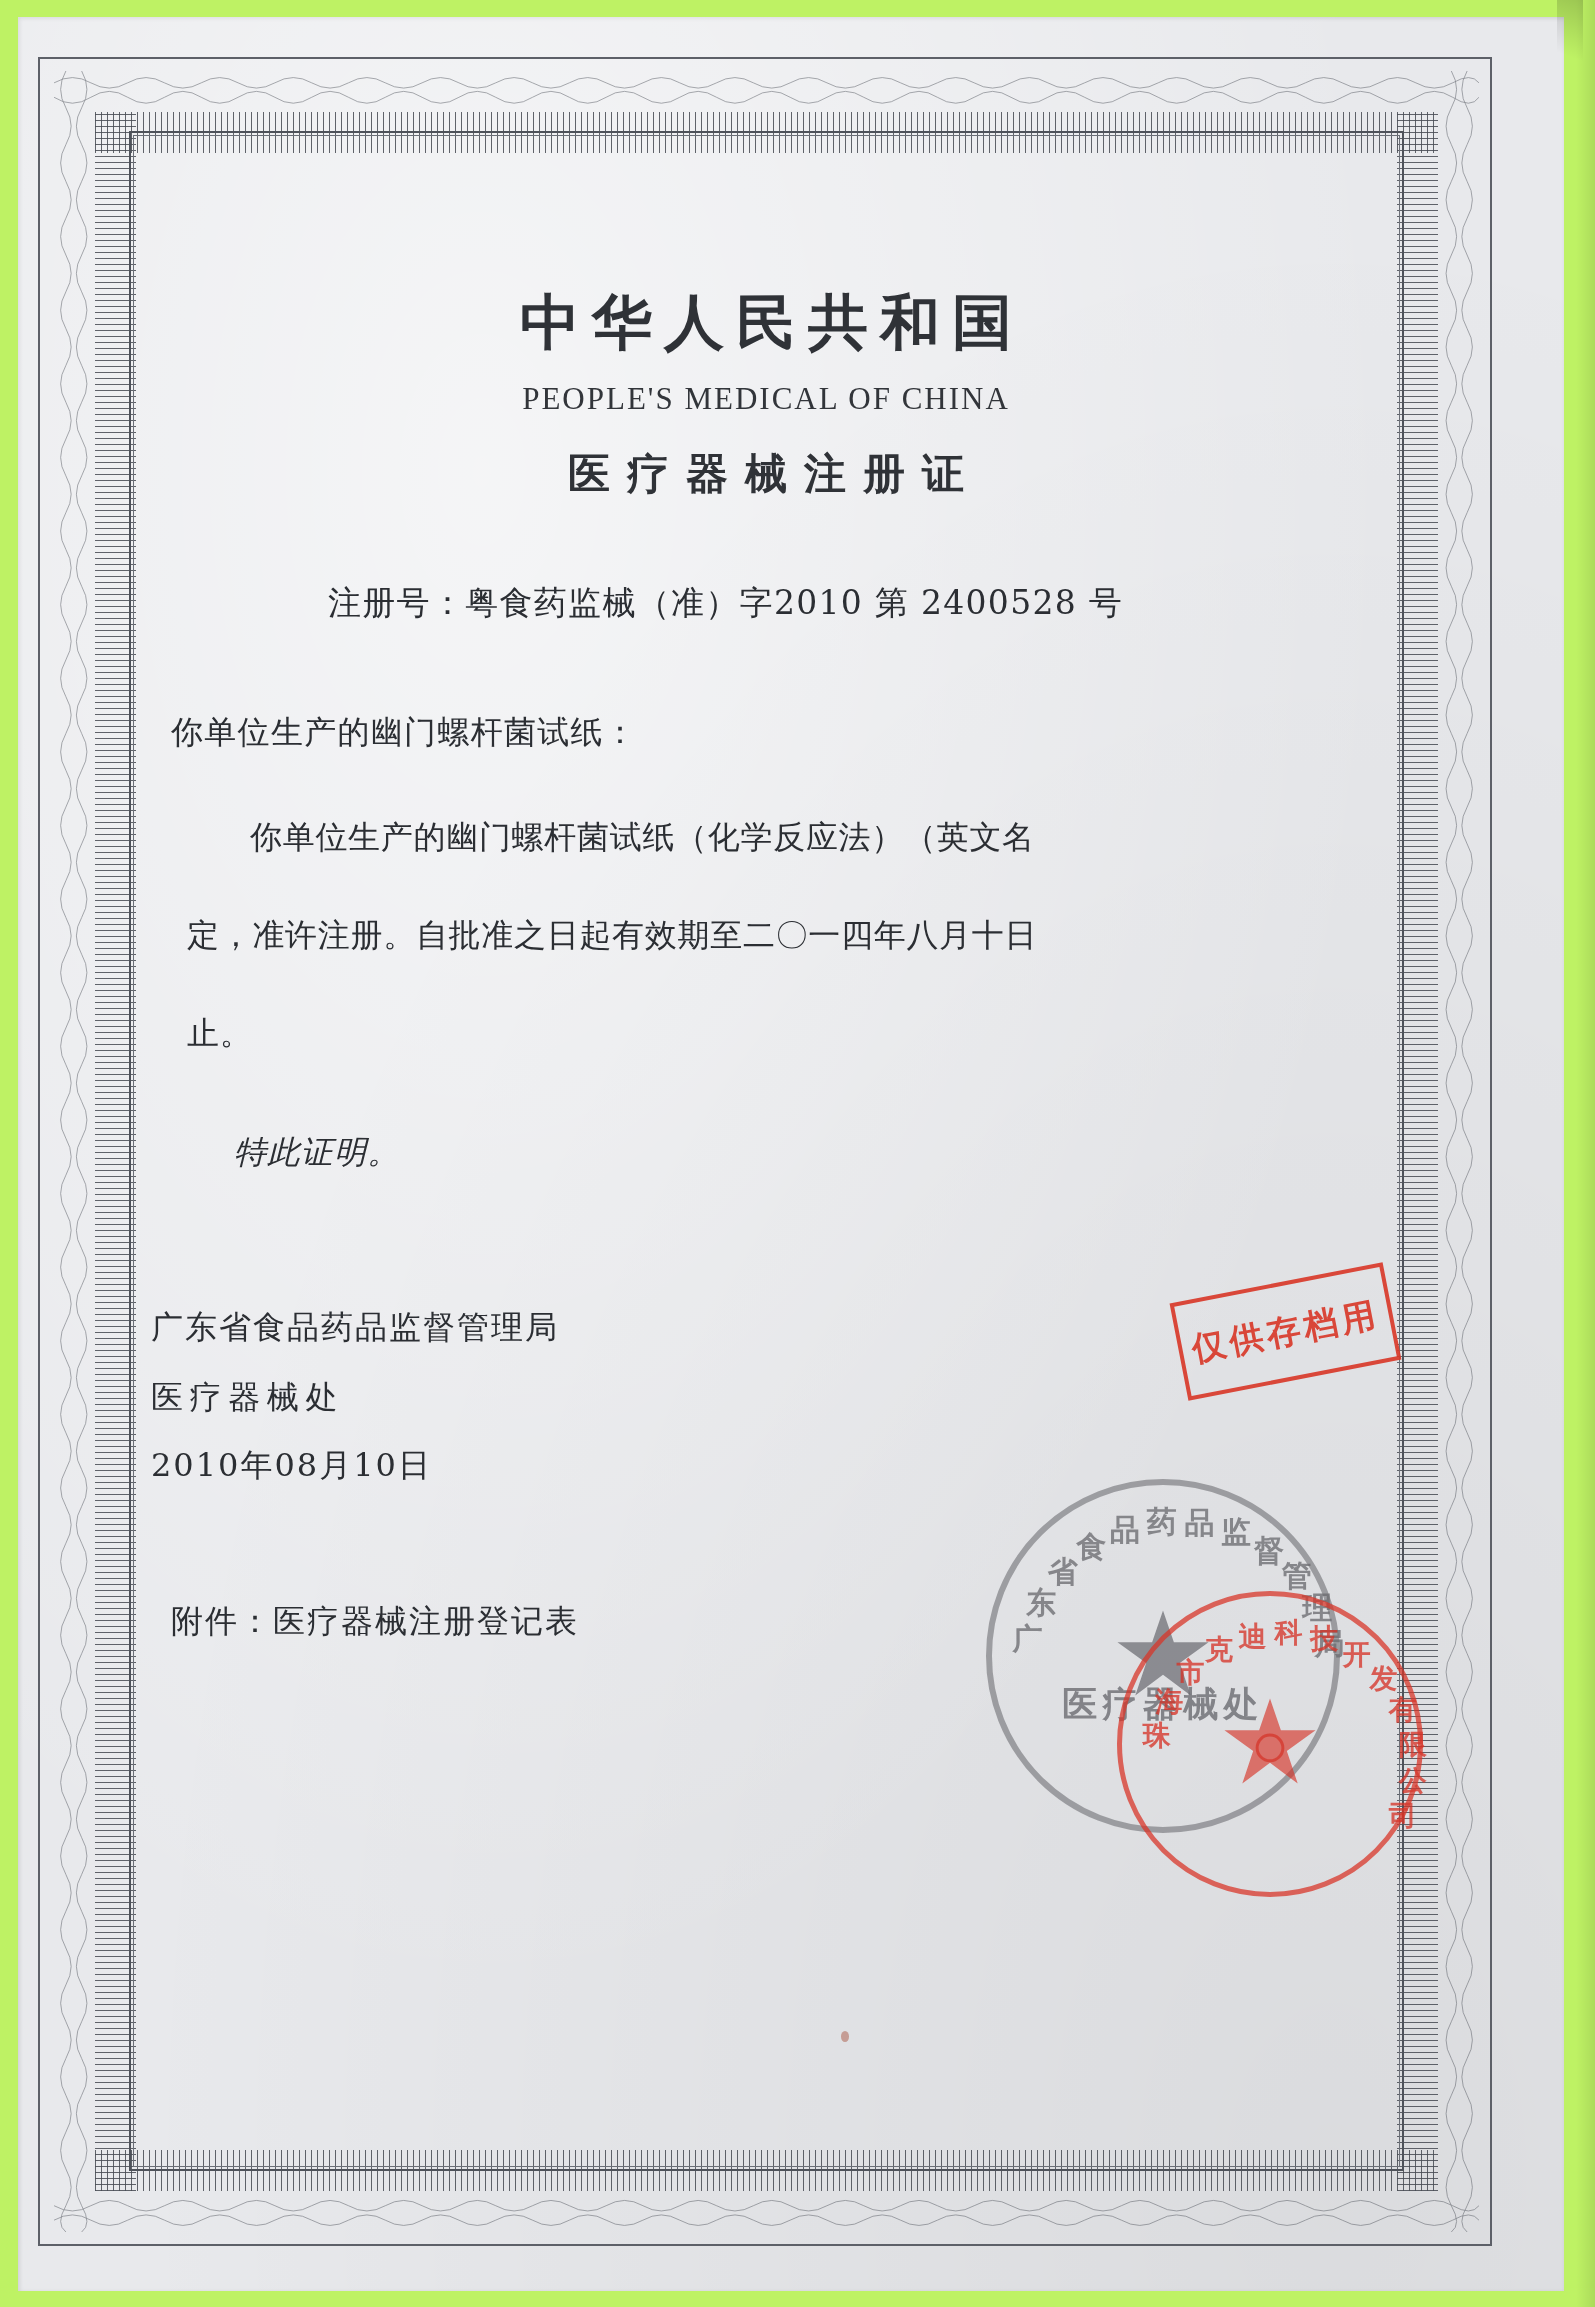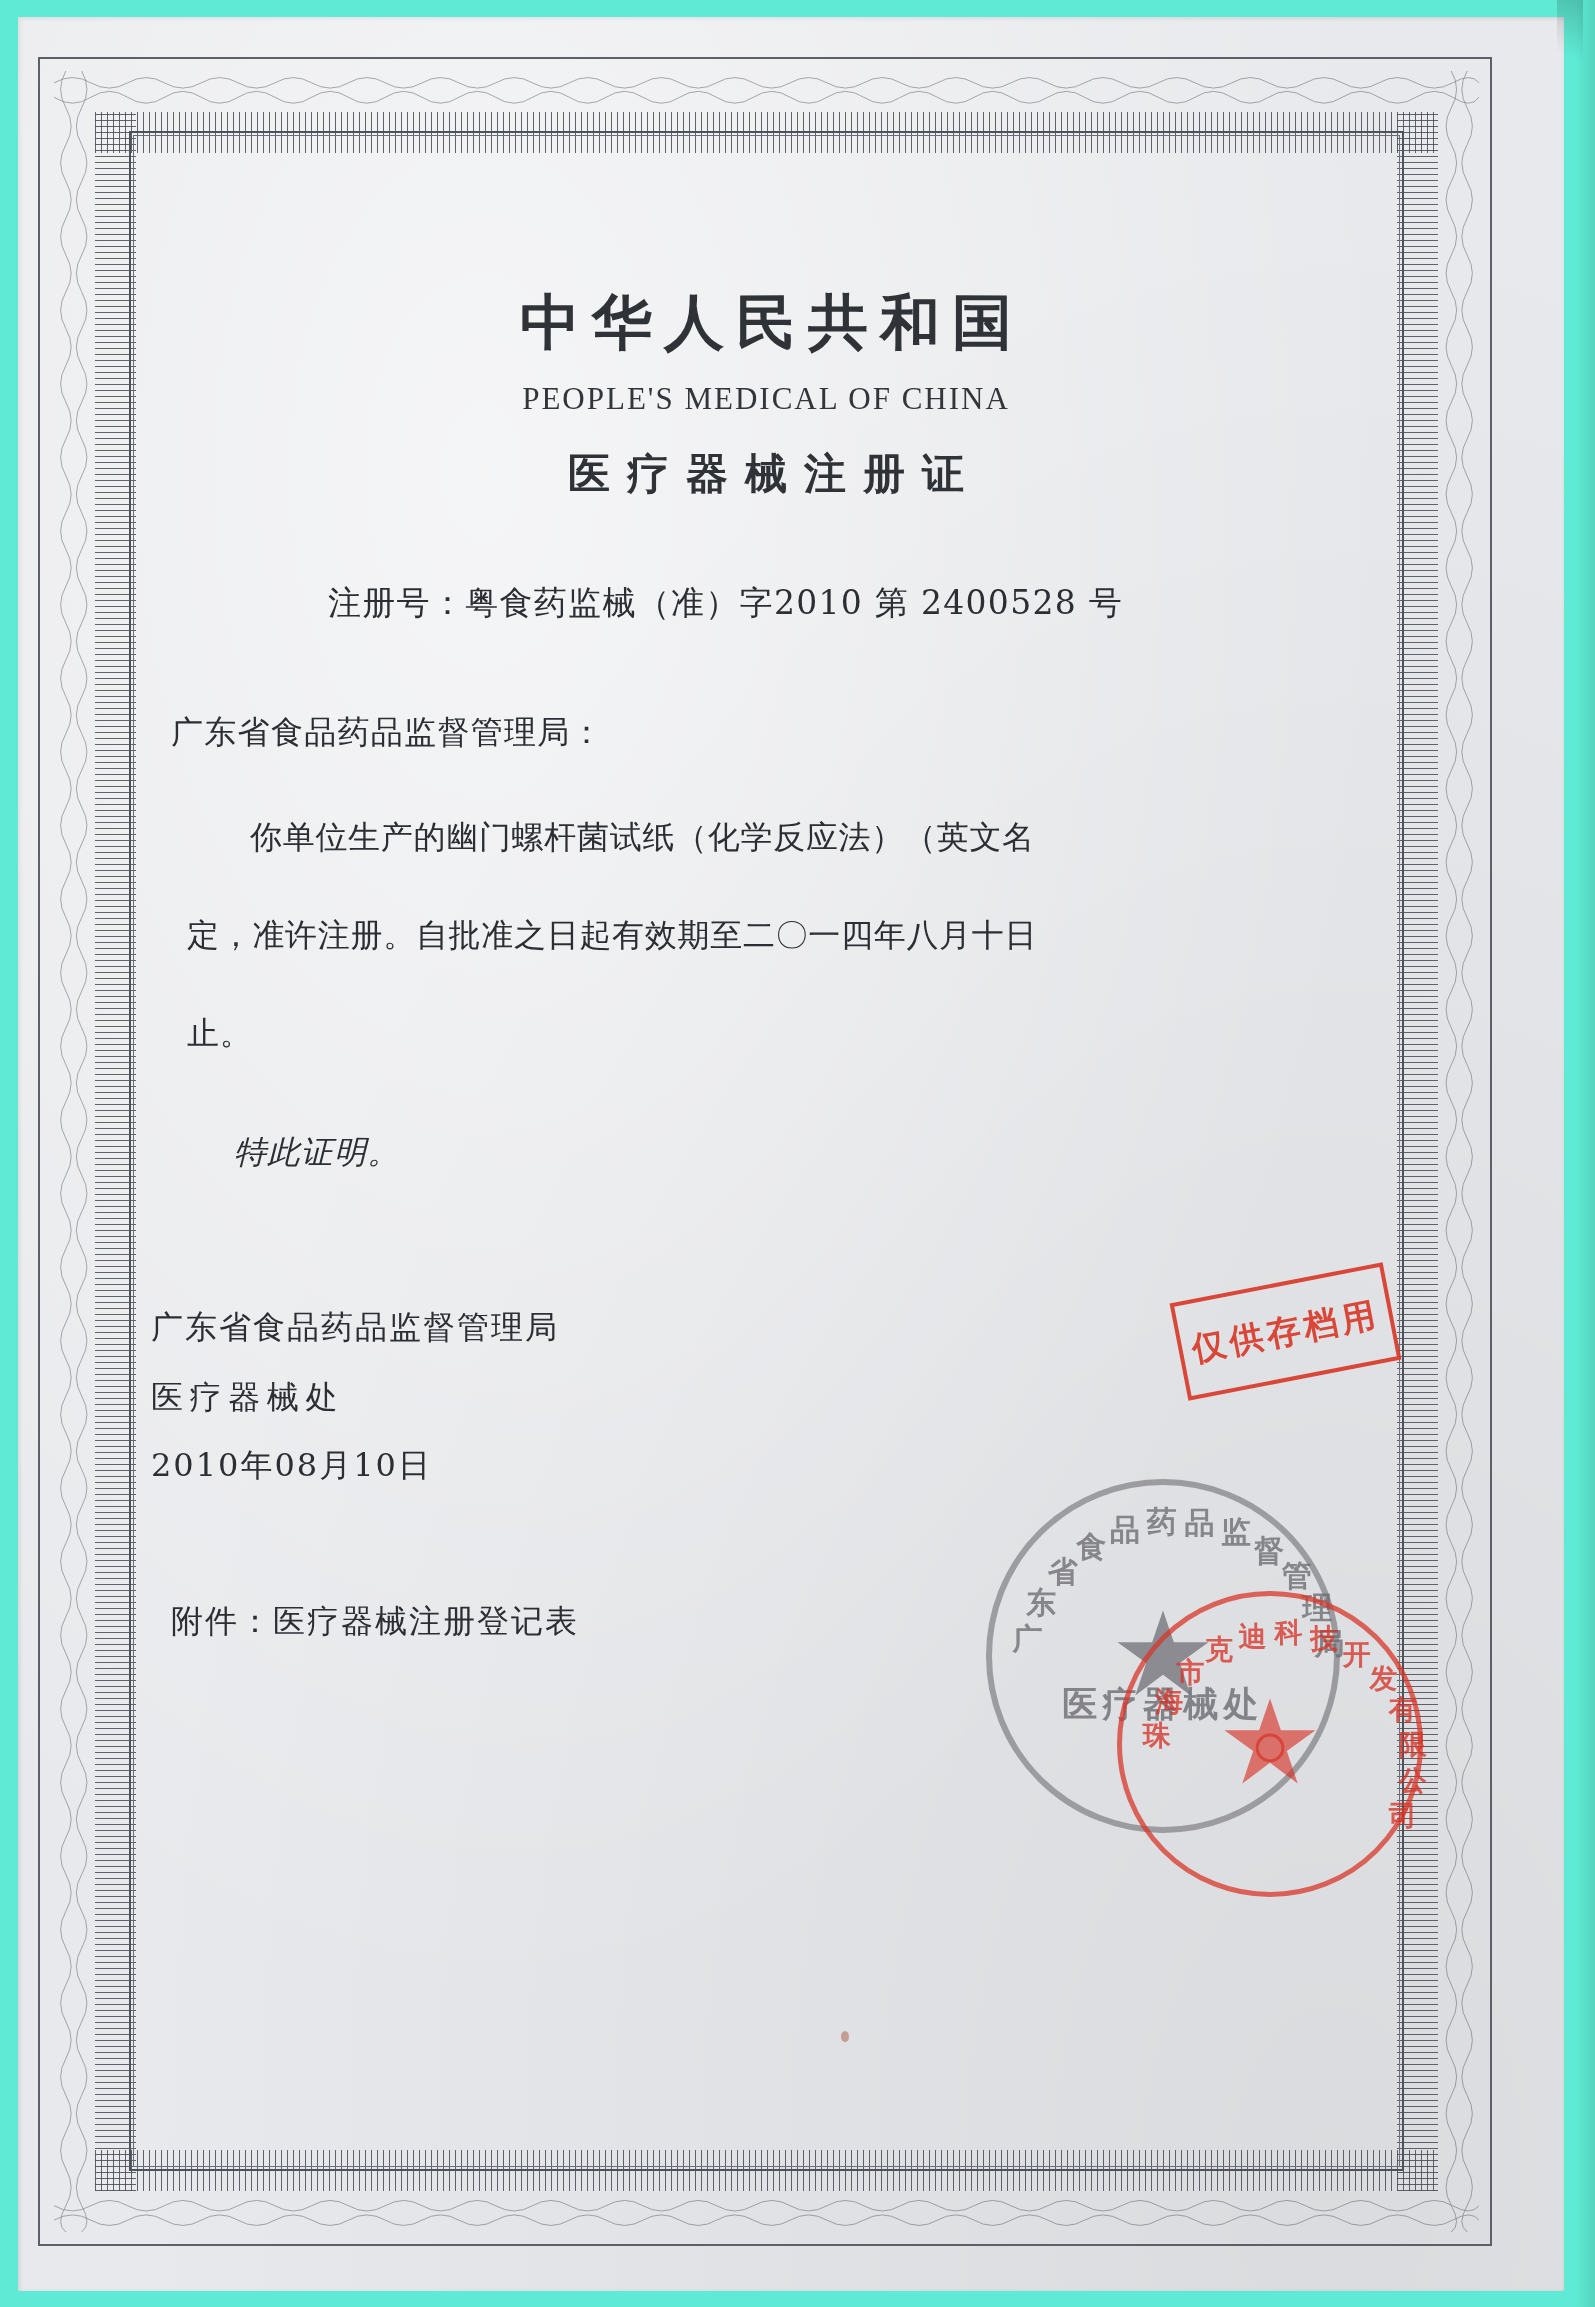--- a/index.html
+++ b/index.html
@@ -12,21 +12,21 @@
     height: 2307px;
     overflow: hidden;
     font-family: "Liberation Serif", serif;
   }
 
   
   #scan {
     position: relative;
     width: 1596px;
     height: 2307px;
-    background: #5eead4;
+    background: #bef264;
   }
   #paper {
     position: absolute;
     left: 18.4px;
     top: 17px;
     width: 1546px;
     height: 2274px;
     background: #e8e9ec;
     box-shadow: 1.3px 1.3px 4px rgba(0,0,0,0.12) inset;
   }
@@ -364,21 +364,21 @@
   <div class="inner-frame2"></div>
 
   <div id="content">
 
     <div class="title-cn">中华人民共和国</div>
     <div class="title-en">PEOPLE'S MEDICAL OF CHINA</div>
     <div class="title-cn2">医疗器械注册证</div>
 
     <div class="reg-line">注册号：粤食药监械（准）字2010 第 2400528 号</div>
 
-    <div class="addressee">广东省食品药品监督管理局：</div>
+    <div class="addressee">你单位生产的幽门螺杆菌试纸：</div>
 
     <div class="body-block">
       <p class="indent">你单位生产的幽门螺杆菌试纸（化学反应法）（英文名</p>
       <p>定，准许注册。自批准之日起有效期至二〇一四年八月十日</p>
       <p>止。</p>
     </div>
 
     <div class="certify">特此证明。</div>
 
     <div class="signature">

